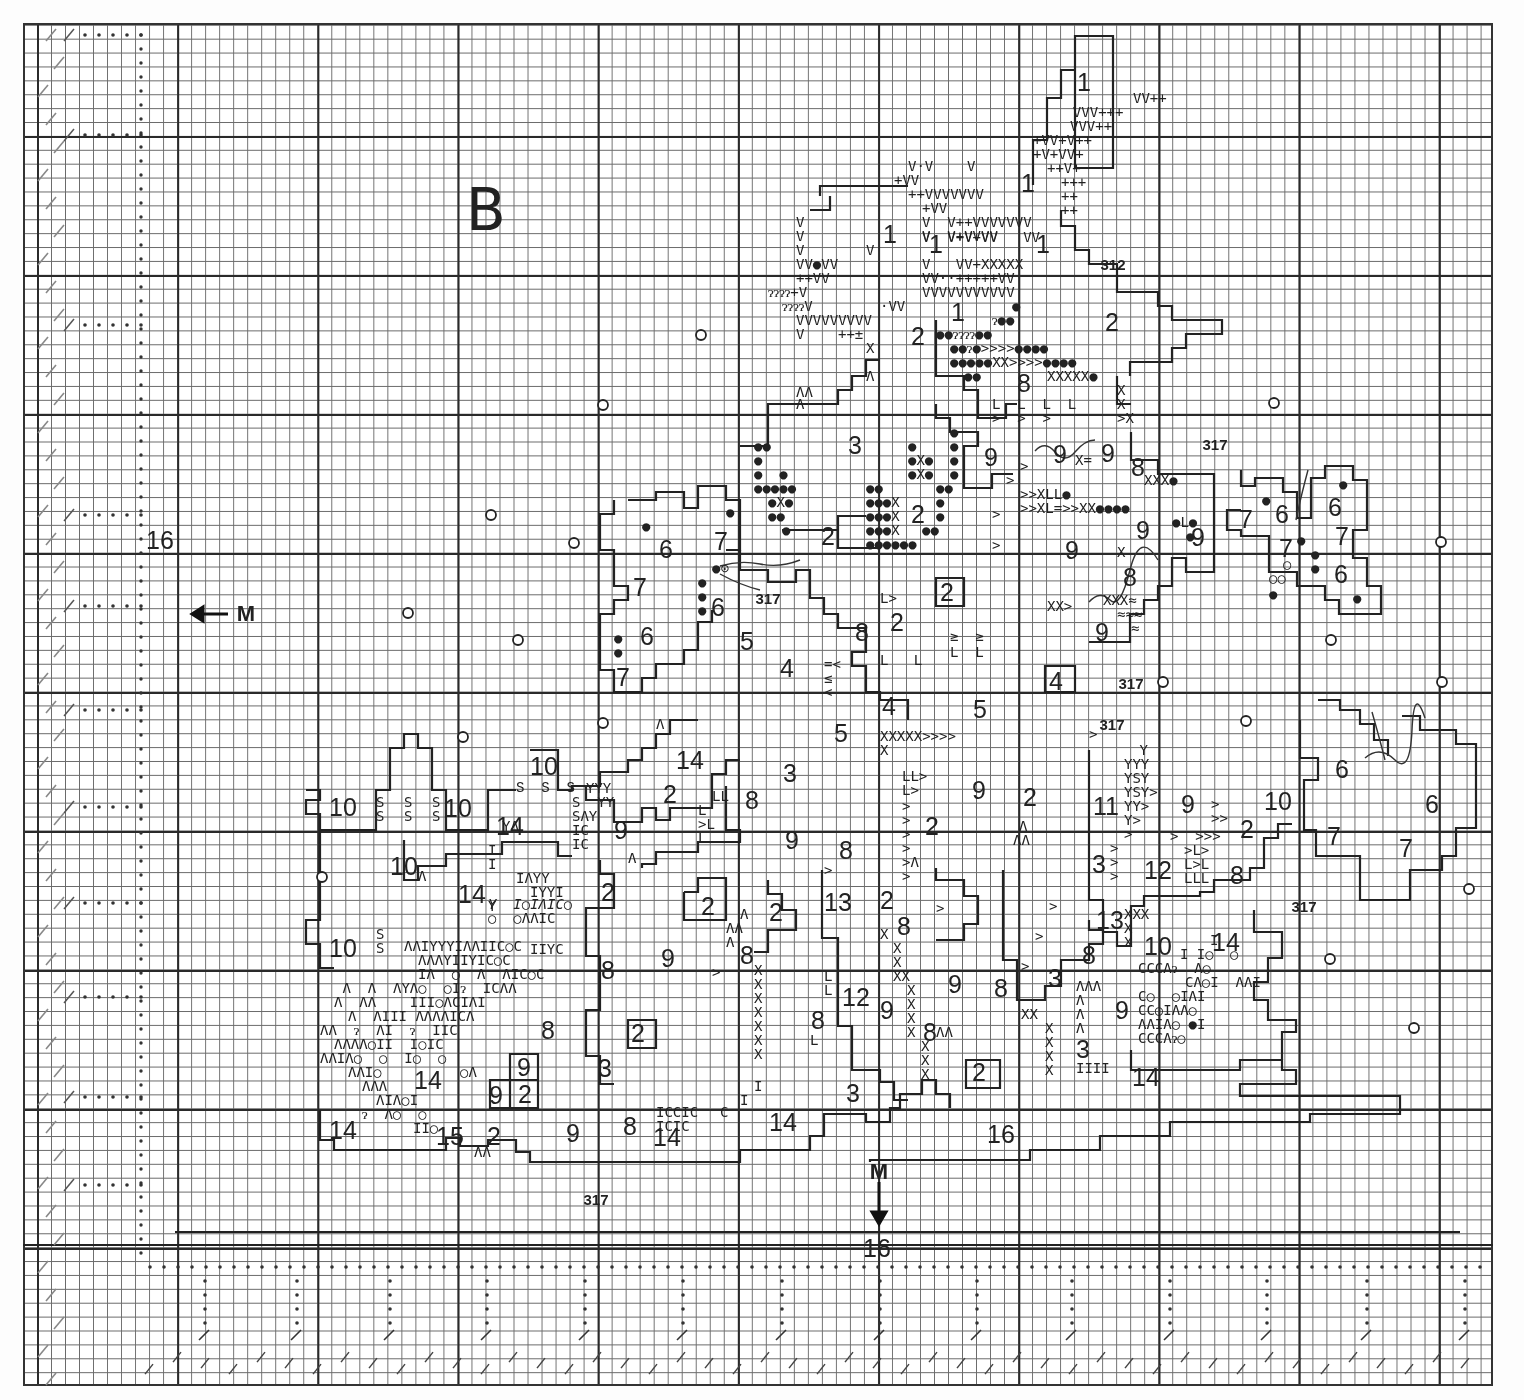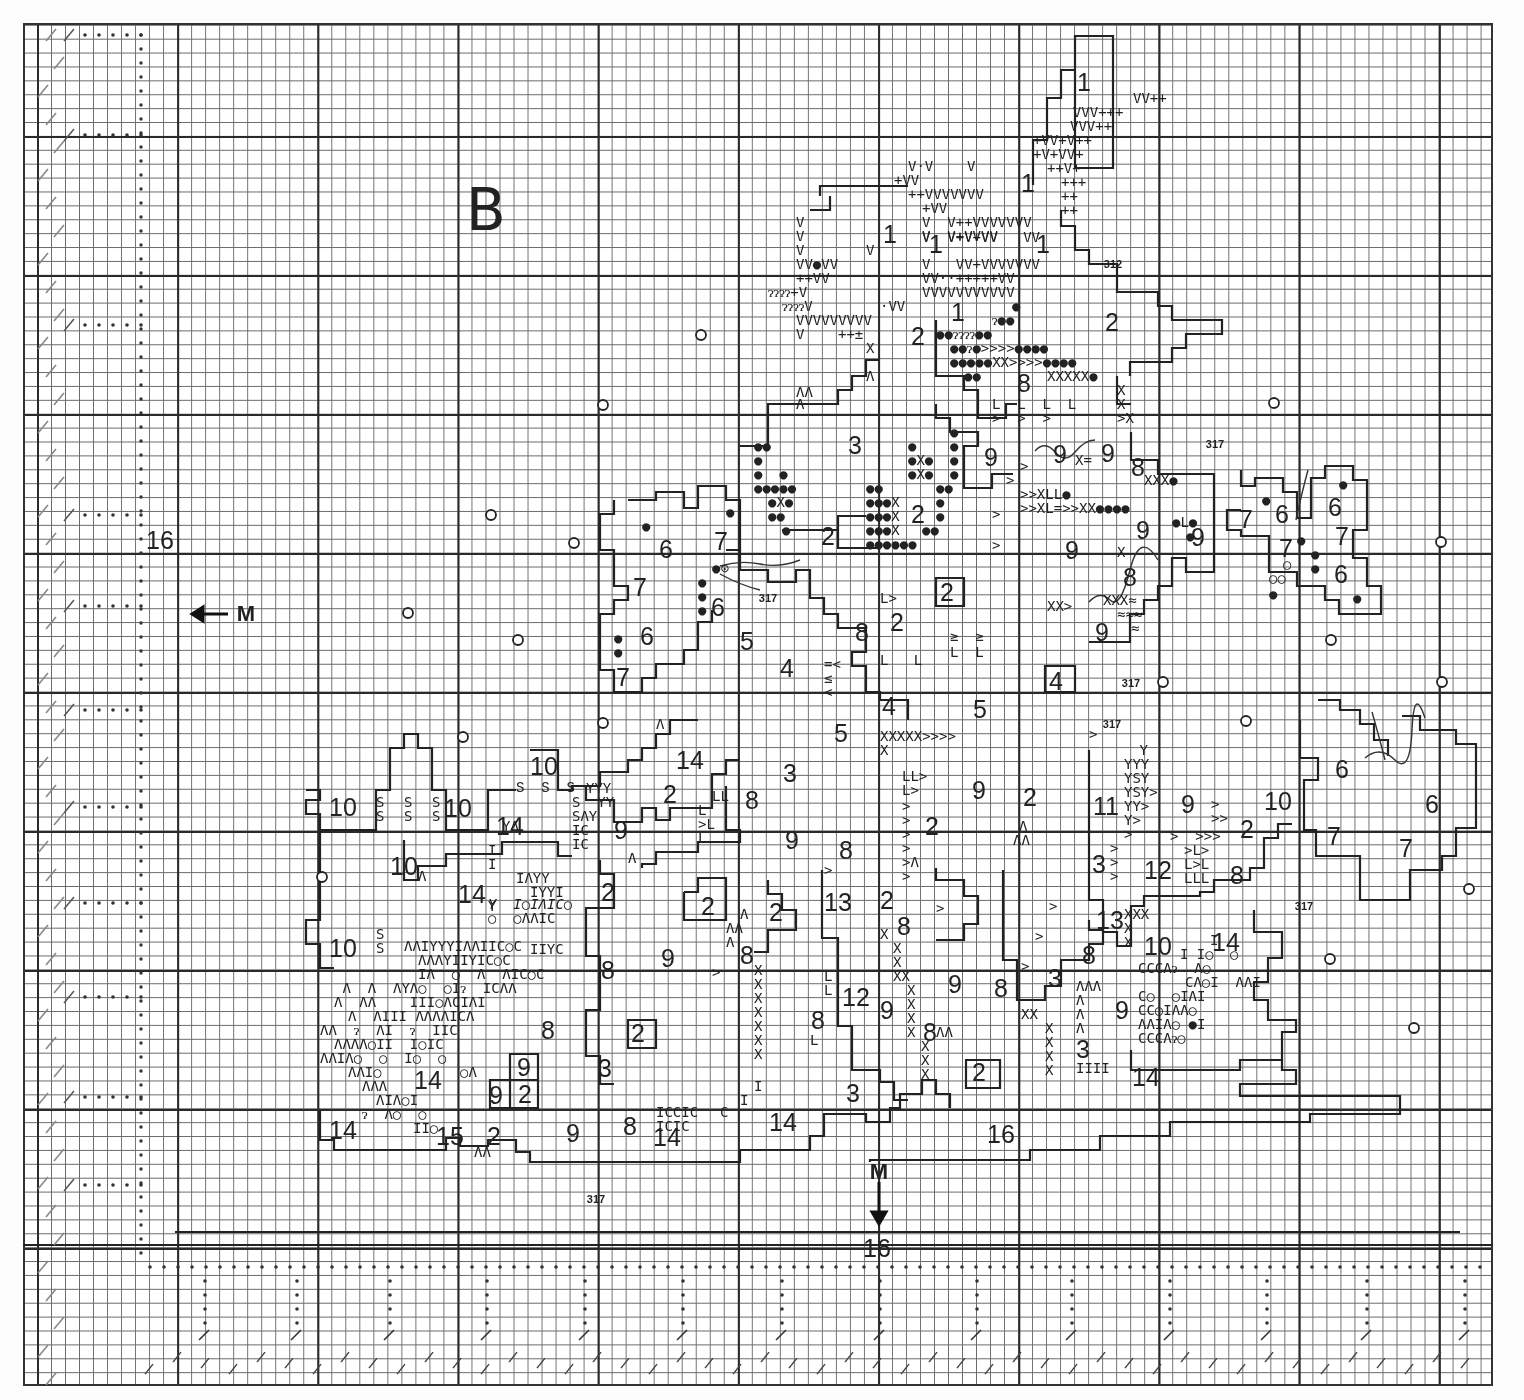--- a/index.html
+++ b/index.html
@@ -13,21 +13,21 @@
       linear-gradient(to right,#6a6a6a 0,#6a6a6a 1px,transparent 1px),
       linear-gradient(to bottom,#6a6a6a 0,#6a6a6a 1px,transparent 1px);
     background-size:140.2px 140.2px,140.2px 139px,14.02px 14.02px,14.02px 13.9px;
     background-position:12px 0,0 -28px,12px 0,0 -28px;
     border:2px solid #333;box-sizing:border-box;}
   svg#overlay{position:absolute;left:0;top:0;width:1524px;height:1400px;}
   .lbl{position:absolute;font-family:"Liberation Sans",sans-serif;color:#222;line-height:1;white-space:nowrap;transform:translate(-50%,-50%);}
   .num{font-size:25px;font-weight:400;}
   .sym{position:absolute;font-family:"DejaVu Sans Mono",monospace;font-size:14px;color:#222;line-height:14px;white-space:pre;letter-spacing:0px;}
   .big{font-size:58px;font-weight:400;font-family:"DejaVu Sans",sans-serif;}
-  .tiny{font-size:11px;font-weight:700;}
+  .tiny{font-size:15px;font-weight:700;}
   .mid{font-size:22px;}
 </style>
 </head>
 <body>
 
 <div id="sheet">
   <div id="grid"></div>
 
   <svg id="overlay" xmlns="http://www.w3.org/2000/svg" viewBox="0 0 1524 1400">
     <g id="outlines" fill="none" stroke="#222" stroke-width="2.2" stroke-linejoin="miter">
@@ -663,21 +663,21 @@
       <div class="sym" style="left: 908px; top: 187px;">++VVVVVVV</div>
       <div class="sym" style="left: 922px; top: 201px;">+VV</div>
       <div class="sym" style="left: 796px; top: 215px;">V</div>
       <div class="sym" style="left: 922px; top: 215px;">V  V++VVVVVVV</div>
       <div class="sym" style="left: 796px; top: 229px;">V</div>
       <div class="sym" style="left: 922px; top: 229px;">V  V+VVVV</div>
       <div class="sym" style="left: 796px; top: 243px;">V</div>
       <div class="sym" style="left: 866px; top: 243px;">V</div>
       <div class="sym" style="left: 922px; top: 230px;">V  V+V+VV   VV</div>
       <div class="sym" style="left: 796px; top: 257px;">VV●VV</div>
-      <div class="sym" style="left: 922px; top: 257px;">V   VV+VVVVVVV</div>
+      <div class="sym" style="left: 922px; top: 257px;">V   VV+XXXXX</div>
       <div class="sym" style="left: 796px; top: 271px;">++VV</div>
       <div class="sym" style="left: 922px; top: 271px;">VV··+++++VV</div>
       <div class="sym" style="left: 768px; top: 285px;">ɂɂɂɂ+V</div>
       <div class="sym" style="left: 922px; top: 285px;">VVVVVVVVVVV</div>
       <div class="sym" style="left: 782px; top: 299px;">ɂɂɂɂV</div>
       <div class="sym" style="left: 880px; top: 299px;">·VV</div>
       <div class="sym" style="left: 1012px; top: 299px;">●</div>
       <div class="sym" style="left: 796px; top: 313px;">VVVVVVVVV</div>
       <div class="sym" style="left: 992px; top: 313px;">ɂ●●</div>
       <div class="sym" style="left: 796px; top: 327px;">V</div>

